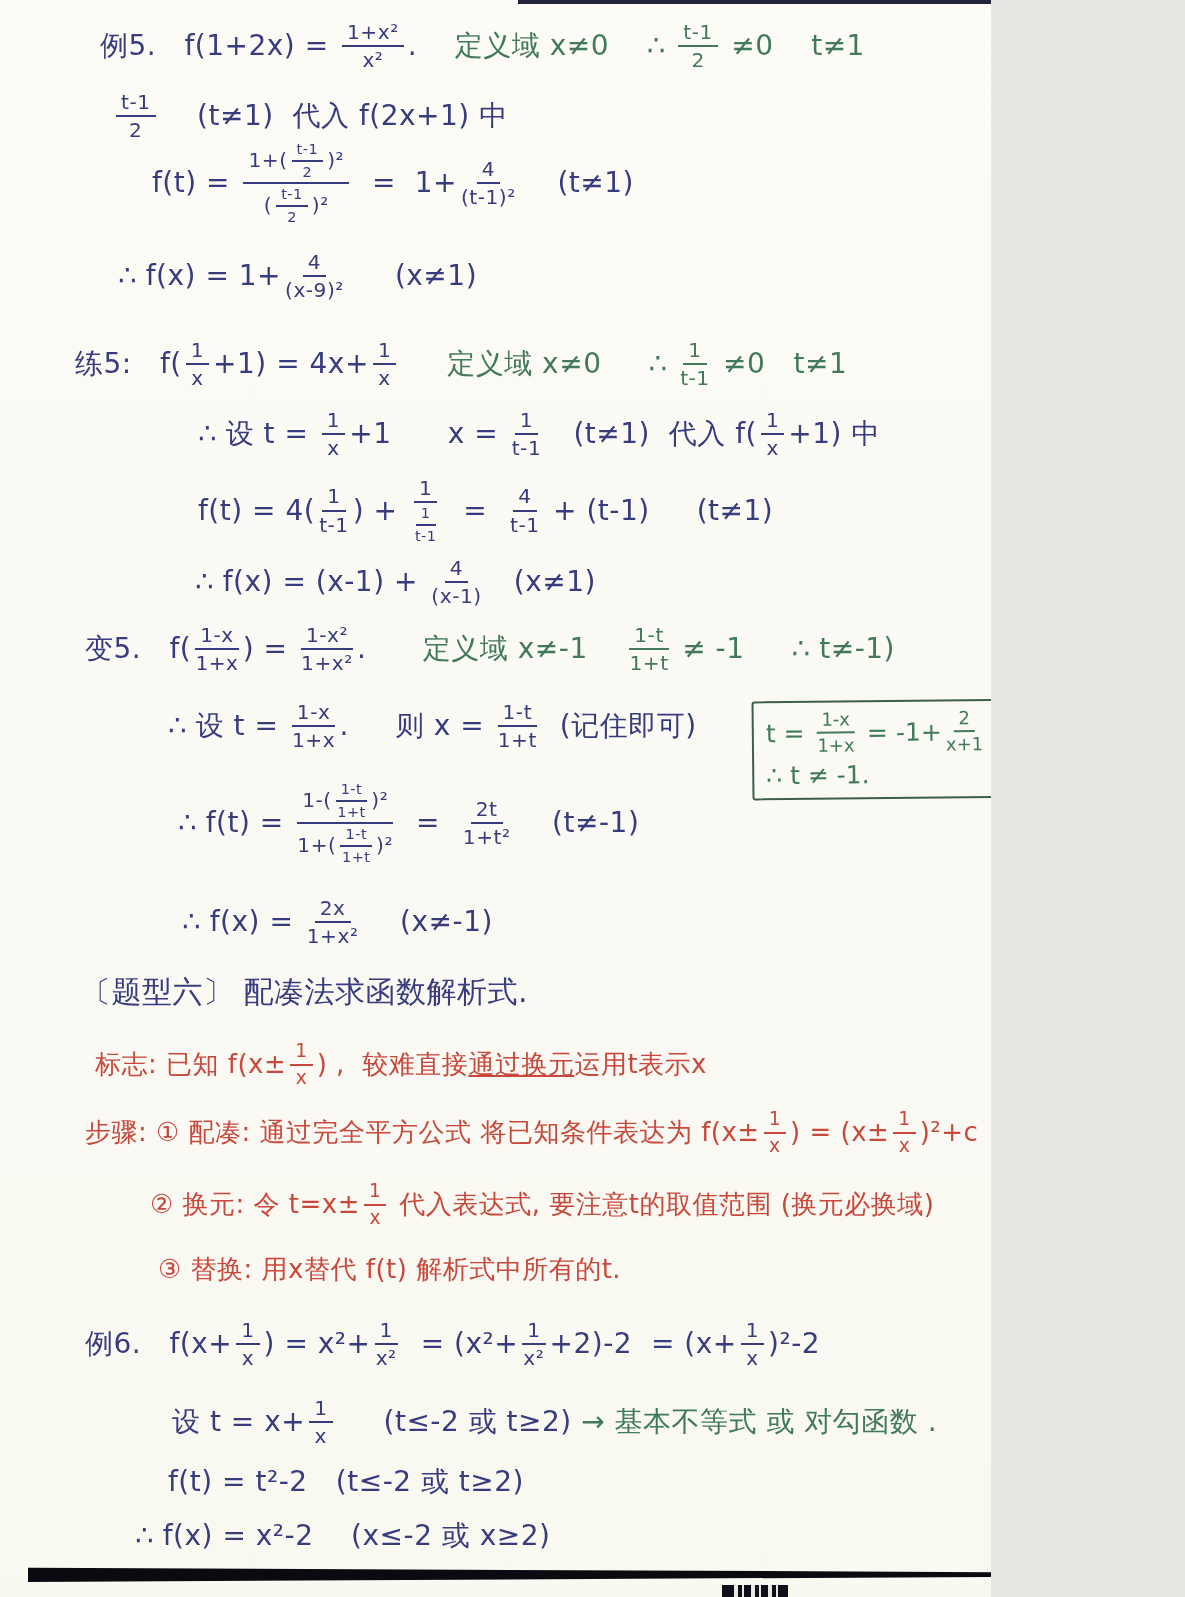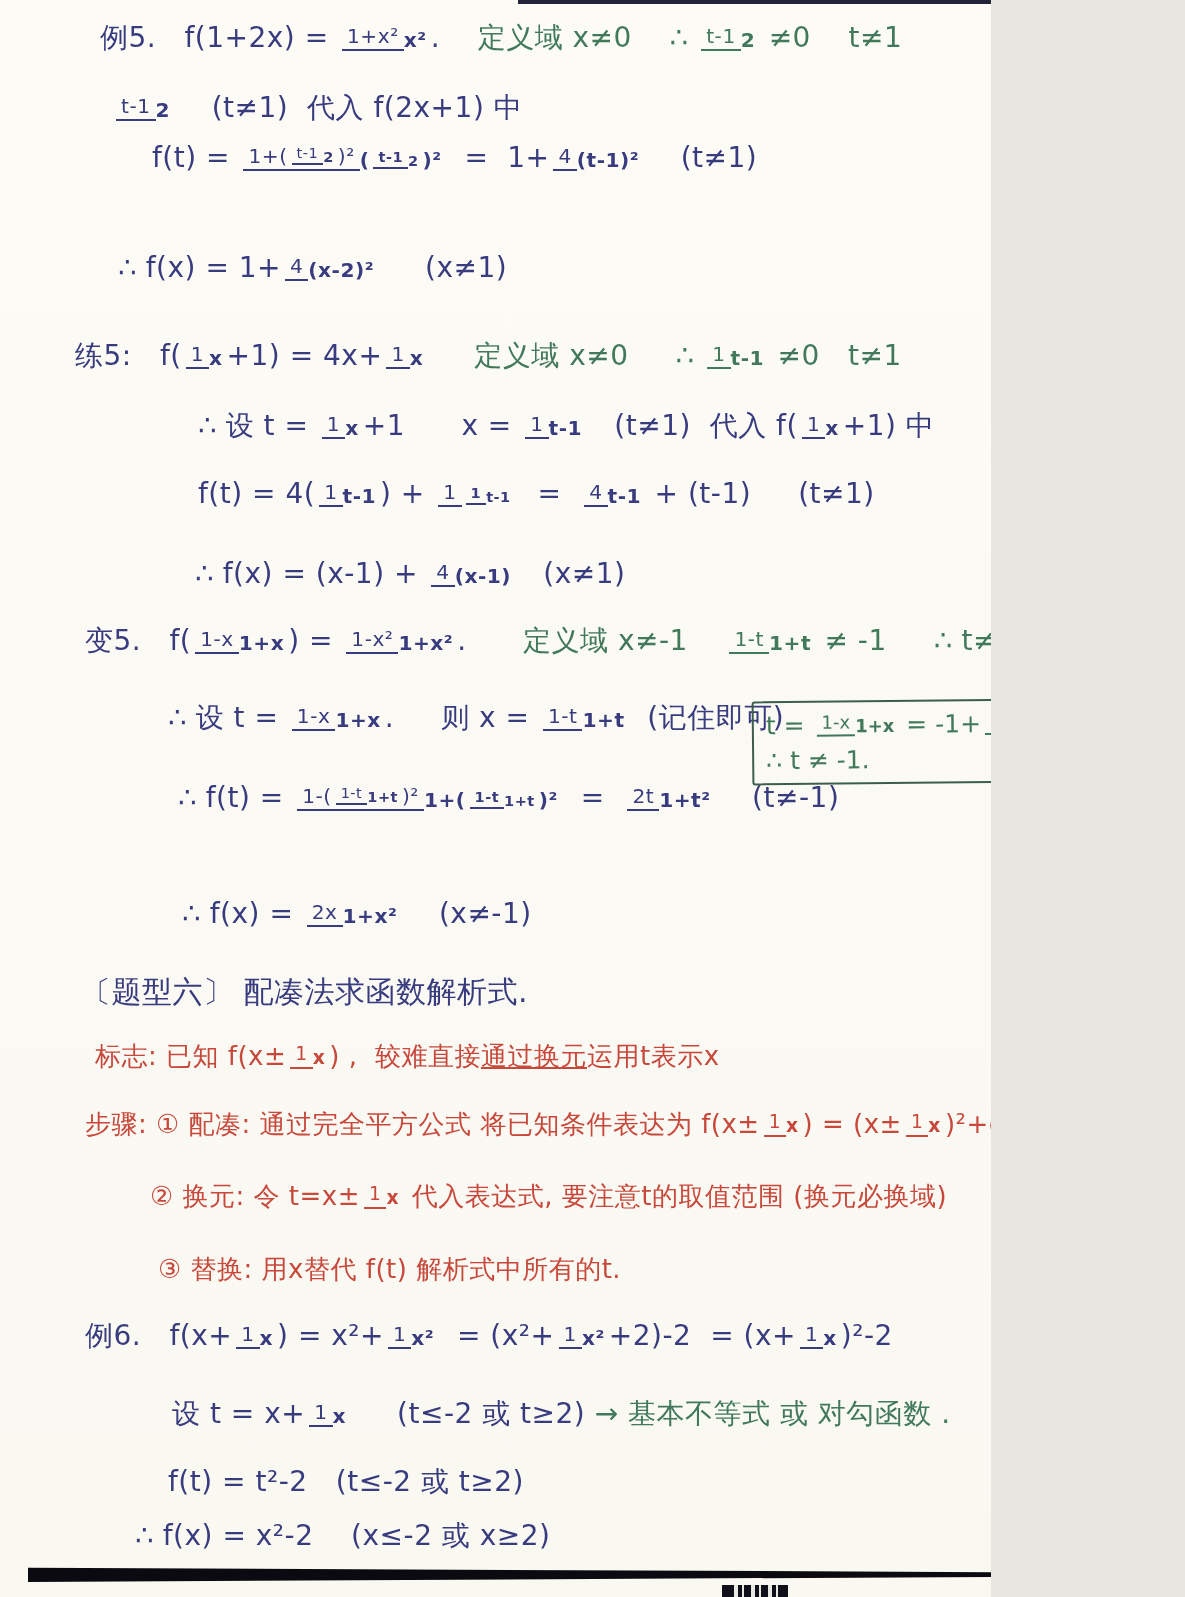--- a/index.html
+++ b/index.html
@@ -11,30 +11,30 @@
     font-family:"DejaVu Sans",sans-serif;
   }
   .line{
     position:absolute;
     display:flex;align-items:center;
     white-space:pre;
     line-height:1.15;
     letter-spacing:.5px;
   }
   .frac{
-    display:inline-flex;flex-direction:row;align-items:center;
+    display:inline-flex;flex-direction:column;align-items:center;
     vertical-align:middle;line-height:1;margin:0 4px;
     font-size:.72em;
   }
   .frac > .num{
     border-bottom:2px solid currentColor;
     padding:0 5px 3px;display:inline-flex;align-items:center;white-space:pre;
   }
   .frac > .den{
-    padding-top:3px;display:inline-flex;align-items:center;white-space:pre;font-weight:bold;
+    padding-top:3px;display:inline-flex;align-items:center;white-space:pre;
   }
   .note-box{
     position:absolute;
     border:2.5px solid #3c5f4a;
     border-radius:3px;
     padding:8px 12px;
     display:flex;flex-direction:column;gap:6px;
     transform:rotate(-.6deg);
     background:transparent;
   }
@@ -52,21 +52,21 @@
   }
 </style>
 </head>
 <body>
 
 <div class="page">
   <div id="notes-layer">
       <div class="line" style="top: 22px; left: 100px; font-size: 28px; color: rgb(56, 60, 127);"><span>例5.   f(1+2x) = </span><span class="frac"><span class="num"><span>1+x²</span></span><span class="den"><span>x²</span></span></span><span>.</span><span style="color: rgb(65, 121, 90); display: inline-flex; align-items: center; white-space: pre;"><span>    定义域 x≠0    ∴ </span><span class="frac"><span class="num"><span>t-1</span></span><span class="den"><span>2</span></span></span><span> ≠0    t≠1</span></span></div>
       <div class="line" style="top: 92px; left: 112px; font-size: 28px; color: rgb(56, 60, 127);"><span class="frac"><span class="num"><span>t-1</span></span><span class="den"><span>2</span></span></span><span>    (t≠1)  代入 f(2x+1) 中</span></div>
       <div class="line" style="top: 142px; left: 152px; font-size: 28px; color: rgb(56, 60, 127);"><span>f(t) = </span><span class="frac"><span class="num"><span>1+(</span><span class="frac"><span class="num"><span>t-1</span></span><span class="den"><span>2</span></span></span><span>)²</span></span><span class="den"><span>(</span><span class="frac"><span class="num"><span>t-1</span></span><span class="den"><span>2</span></span></span><span>)²</span></span></span><span>  =  1+</span><span class="frac"><span class="num"><span>4</span></span><span class="den"><span>(t-1)²</span></span></span><span>    (t≠1)</span></div>
-      <div class="line" style="top: 252px; left: 118px; font-size: 28px; color: rgb(56, 60, 127);"><span>∴ f(x) = 1+</span><span class="frac"><span class="num"><span>4</span></span><span class="den"><span>(x-2)²</span></span></span><span>     (x≠1)</span></div>
+      <div class="line" style="top: 252px; left: 118px; font-size: 28px; color: rgb(56, 60, 127);"><span>∴ f(x) = 1+</span><span class="frac"><span class="num"><span>4</span></span><span class="den"><span>(x-9)²</span></span></span><span>     (x≠1)</span></div>
       <div class="line" style="top: 340px; left: 75px; font-size: 28px; color: rgb(56, 60, 127);"><span>练5:   f(</span><span class="frac"><span class="num"><span>1</span></span><span class="den"><span>x</span></span></span><span>+1) = 4x+</span><span class="frac"><span class="num"><span>1</span></span><span class="den"><span>x</span></span></span><span style="color: rgb(65, 121, 90); display: inline-flex; align-items: center; white-space: pre;"><span>     定义域 x≠0     ∴ </span><span class="frac"><span class="num"><span>1</span></span><span class="den"><span>t-1</span></span></span><span> ≠0   t≠1</span></span></div>
       <div class="line" style="top: 410px; left: 198px; font-size: 28px; color: rgb(56, 60, 127);"><span>∴ 设 t = </span><span class="frac"><span class="num"><span>1</span></span><span class="den"><span>x</span></span></span><span>+1      x = </span><span class="frac"><span class="num"><span>1</span></span><span class="den"><span>t-1</span></span></span><span>   (t≠1)  代入 f(</span><span class="frac"><span class="num"><span>1</span></span><span class="den"><span>x</span></span></span><span>+1) 中</span></div>
       <div class="line" style="top: 478px; left: 198px; font-size: 28px; color: rgb(56, 60, 127);"><span>f(t) = 4(</span><span class="frac"><span class="num"><span>1</span></span><span class="den"><span>t-1</span></span></span><span>) + </span><span class="frac"><span class="num"><span>1</span></span><span class="den"><span class="frac"><span class="num"><span>1</span></span><span class="den"><span>t-1</span></span></span></span></span><span>  =  </span><span class="frac"><span class="num"><span>4</span></span><span class="den"><span>t-1</span></span></span><span> + (t-1)     (t≠1)</span></div>
       <div class="line" style="top: 558px; left: 195px; font-size: 28px; color: rgb(56, 60, 127);"><span>∴ f(x) = (x-1) + </span><span class="frac"><span class="num"><span>4</span></span><span class="den"><span>(x-1)</span></span></span><span>   (x≠1)</span></div>
       <div class="line" style="top: 625px; left: 85px; font-size: 28px; color: rgb(56, 60, 127);"><span>变5.   f(</span><span class="frac"><span class="num"><span>1-x</span></span><span class="den"><span>1+x</span></span></span><span>) = </span><span class="frac"><span class="num"><span>1-x²</span></span><span class="den"><span>1+x²</span></span></span><span>.</span><span style="color: rgb(65, 121, 90); display: inline-flex; align-items: center; white-space: pre;"><span>      定义域 x≠-1    </span><span class="frac"><span class="num"><span>1-t</span></span><span class="den"><span>1+t</span></span></span><span> ≠ -1     ∴ t≠-1)</span></span></div>
       <div class="line" style="top: 702px; left: 168px; font-size: 28px; color: rgb(56, 60, 127);"><span>∴ 设 t = </span><span class="frac"><span class="num"><span>1-x</span></span><span class="den"><span>1+x</span></span></span><span>.     则 x = </span><span class="frac"><span class="num"><span>1-t</span></span><span class="den"><span>1+t</span></span></span><span>  (记住即可)</span></div>
       <div class="line" style="top: 782px; left: 178px; font-size: 28px; color: rgb(56, 60, 127);"><span>∴ f(t) = </span><span class="frac"><span class="num"><span>1-(</span><span class="frac"><span class="num"><span>1-t</span></span><span class="den"><span>1+t</span></span></span><span>)²</span></span><span class="den"><span>1+(</span><span class="frac"><span class="num"><span>1-t</span></span><span class="den"><span>1+t</span></span></span><span>)²</span></span></span><span>  =  </span><span class="frac"><span class="num"><span>2t</span></span><span class="den"><span>1+t²</span></span></span><span>    (t≠-1)</span></div>
       <div class="line" style="top: 898px; left: 182px; font-size: 28px; color: rgb(56, 60, 127);"><span>∴ f(x) = </span><span class="frac"><span class="num"><span>2x</span></span><span class="den"><span>1+x²</span></span></span><span>    (x≠-1)</span></div>
       <div class="line" style="top: 975px; left: 81px; font-size: 30px; color: rgb(56, 60, 127);"><span>〔题型六〕 配凑法求函数解析式.</span></div>
       <div class="line" style="top: 1042px; left: 95px; font-size: 26px; color: rgb(200, 73, 60);"><span>标志: 已知 f(x±</span><span class="frac"><span class="num"><span>1</span></span><span class="den"><span>x</span></span></span><span>) ,  较难直接</span><span style="text-decoration: underline; display: inline-flex; align-items: center; white-space: pre;"><span>通过换元</span></span><span>运用t表示x</span></div>

